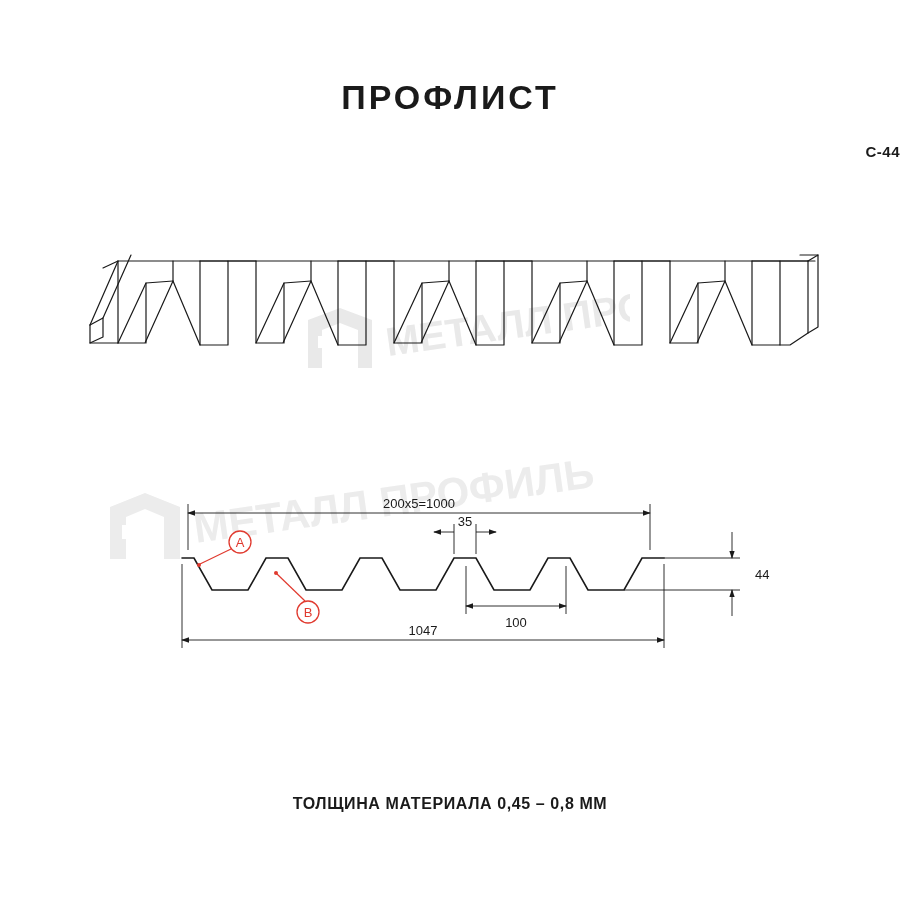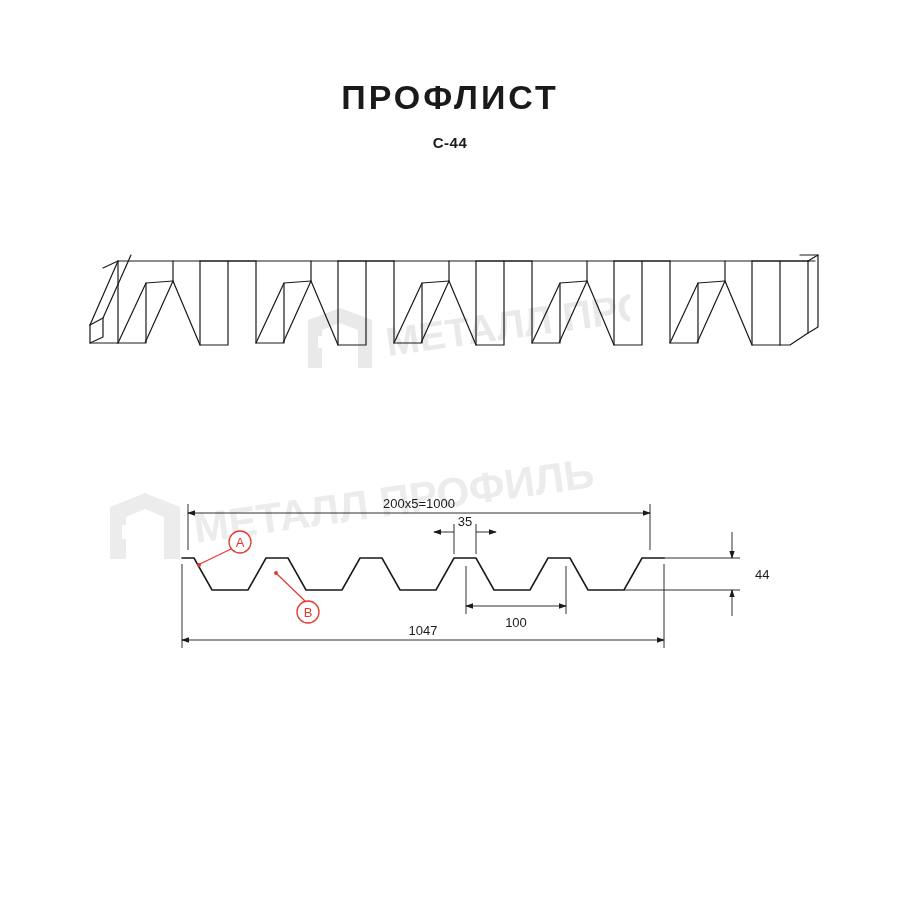--- a/index.html
+++ b/index.html
@@ -25,24 +25,24 @@
     left: 0;
     width: 900px;
     text-align: center;
     font-size: 34px;
     font-weight: bold;
     letter-spacing: 3px;
     color: #1a1a1a;
   }
   .subtitle {
     position: absolute;
-    top: 134px;
-    left: 0;
-    width: 900px;
-    text-align: center;
+    top: 143px;
+    left: 0;
+    width: 900px;
+    text-align: right;
     font-size: 15px;
     font-weight: bold;
     color: #1a1a1a;
     letter-spacing: 0.5px;
   }
   .footer {
     position: absolute;
     top: 795px;
     left: 0;
     width: 900px;
@@ -242,14 +242,15 @@
 
       <g>
         <circle cx="308" cy="132" r="11" fill="#ffffff" stroke="#e03a2f" stroke-width="1.3"></circle>
         <text x="308" y="137" text-anchor="middle" font-size="13" fill="#e03a2f" font-family="Liberation Sans, sans-serif">B</text>
         <path d="M305 121 L277 94" stroke="#e03a2f" stroke-width="1.2" fill="none"></path>
         <circle cx="276" cy="93" r="2" fill="#e03a2f"></circle>
       </g>
     </svg>
   </div>
 
+  <div class="footer">ТОЛЩИНА МАТЕРИАЛА 0,45 – 0,8 ММ</div>
 
 </div>
 
 </body></html>

